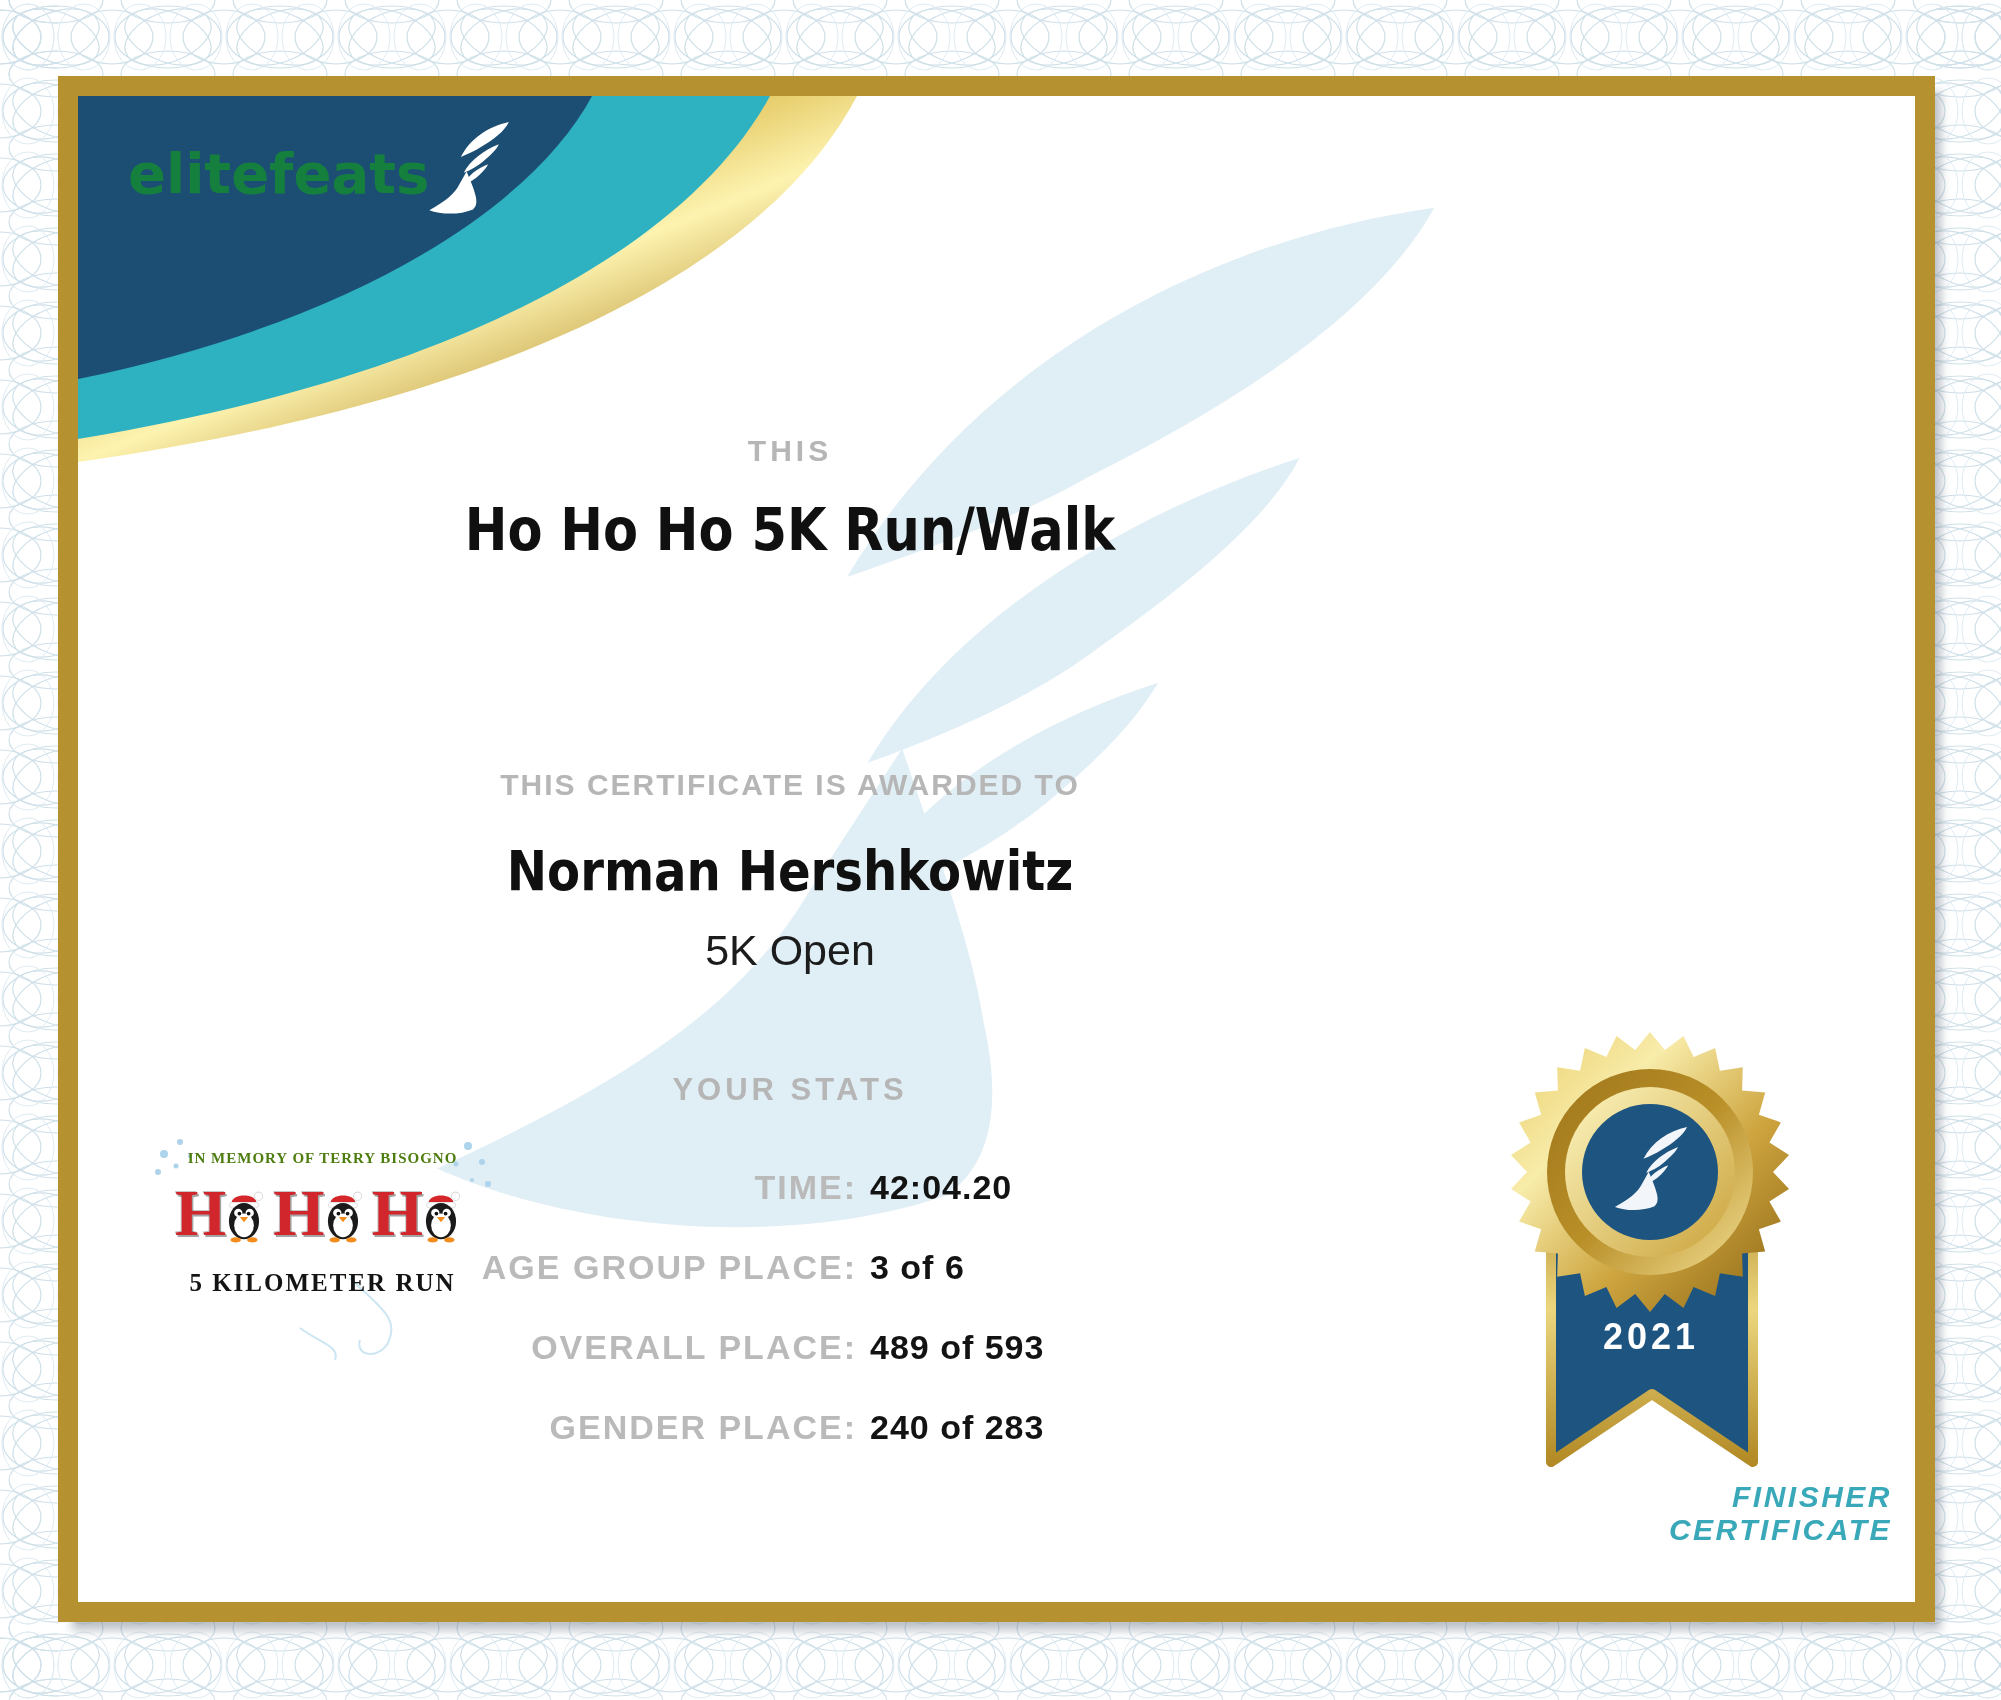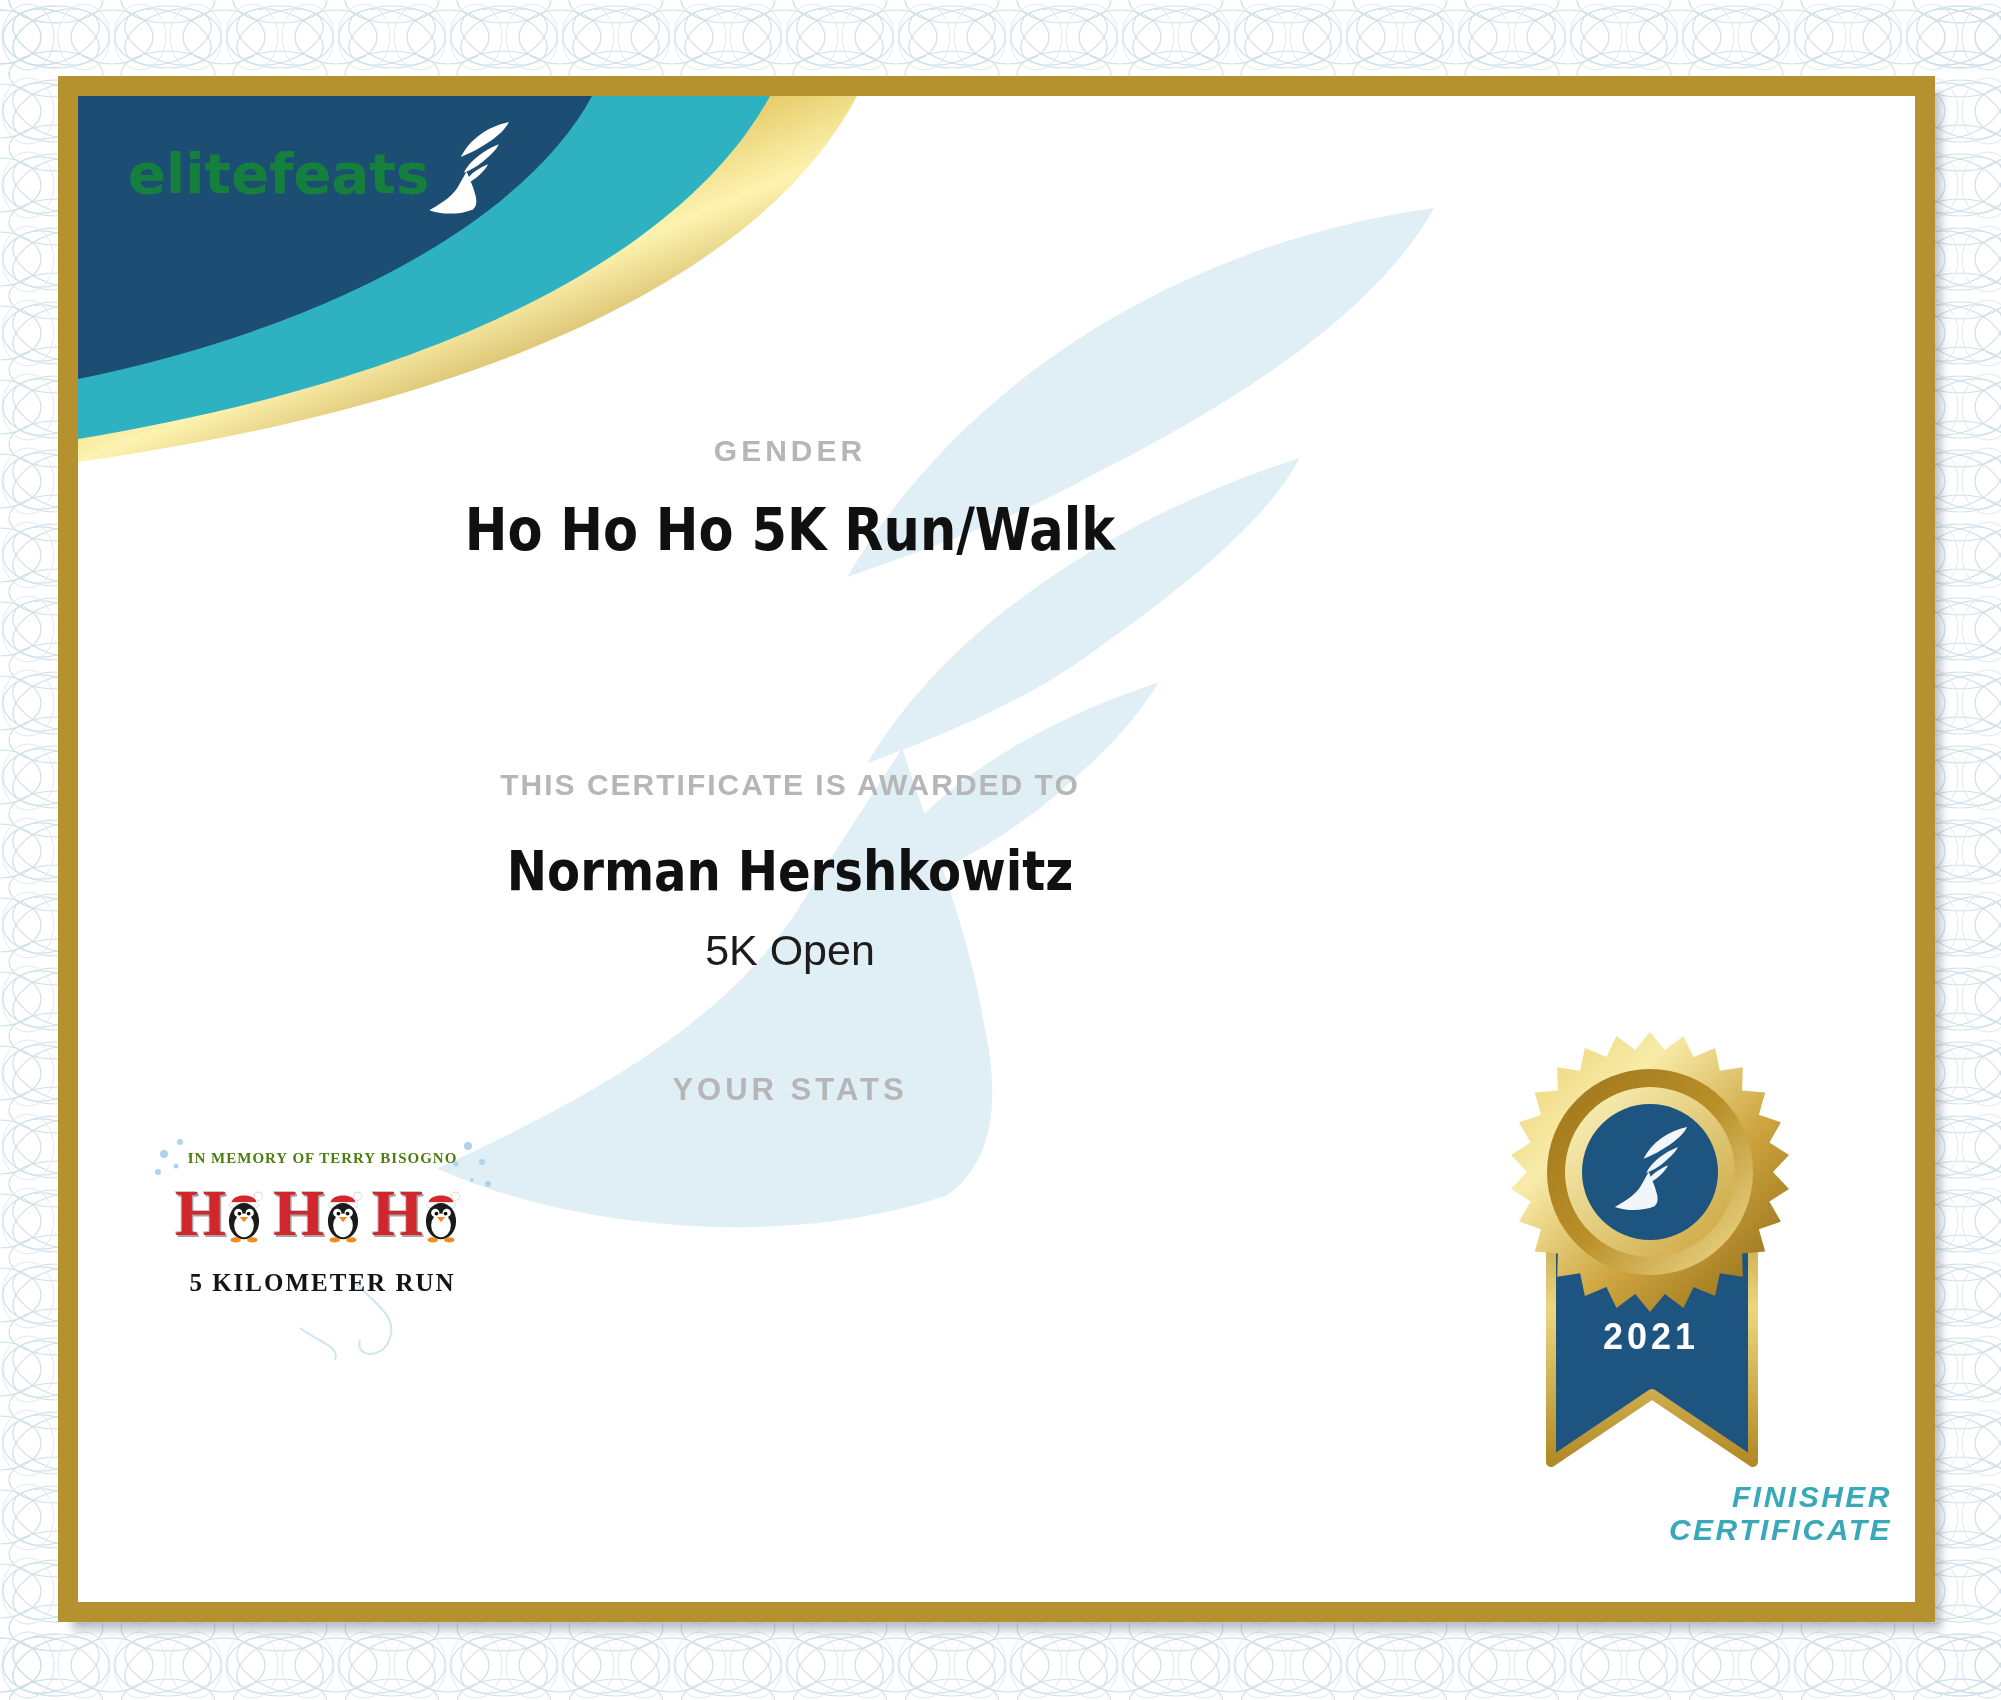--- a/index.html
+++ b/index.html
@@ -159,27 +159,45 @@
 
   <div class="gold-frame"></div>
 
   <div class="brand">
     <span class="brand-word">elitefeats</span>
     <svg class="brand-foot" viewBox="0 0 120 140">
       <use href="#wingfoot"></use>
     </svg>
   </div>
 
-  <div class="col label-caps event-label">GENDER</div>
+  <div class="col label-caps event-label">THIS</div>
   <div class="col event-name">Ho Ho Ho 5K Run/Walk</div>
   <div class="col label-caps awarded-label">THIS CERTIFICATE IS AWARDED TO</div>
   <div class="col recipient">Norman Hershkowitz</div>
   <div class="col division">5K Open</div>
   <div class="col label-caps stats-label">YOUR STATS</div>
 
+  <div class="stats">
+    <div class="stat-row">
+      <span class="stat-key">TIME:</span>
+      <span class="stat-val">42:04.20</span>
+    </div>
+    <div class="stat-row">
+      <span class="stat-key">AGE GROUP PLACE:</span>
+      <span class="stat-val">3 of 6</span>
+    </div>
+    <div class="stat-row">
+      <span class="stat-key">OVERALL PLACE:</span>
+      <span class="stat-val">489 of 593</span>
+    </div>
+    <div class="stat-row">
+      <span class="stat-key">GENDER PLACE:</span>
+      <span class="stat-val">240 of 283</span>
+    </div>
+  </div>
 
   <div class="race-logo">
     <svg class="race-decor" width="345" height="260">
       <g fill="#aed4ec">
         <circle cx="14" cy="26" r="4"></circle>
           <circle cx="30" cy="14" r="3"></circle>
           <circle cx="8" cy="44" r="3"></circle>
         <circle cx="26" cy="38" r="2.5"></circle>
           <circle cx="40" cy="28" r="2"></circle>
         <circle cx="318" cy="18" r="4"></circle>

